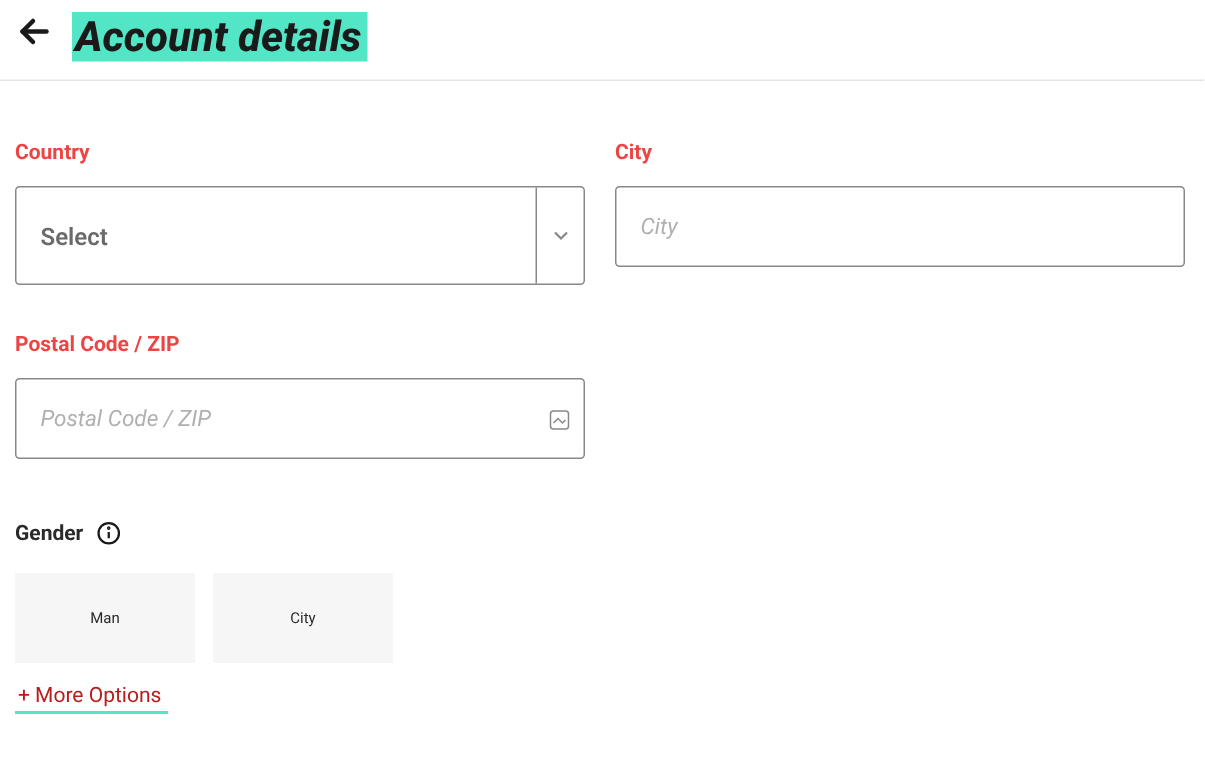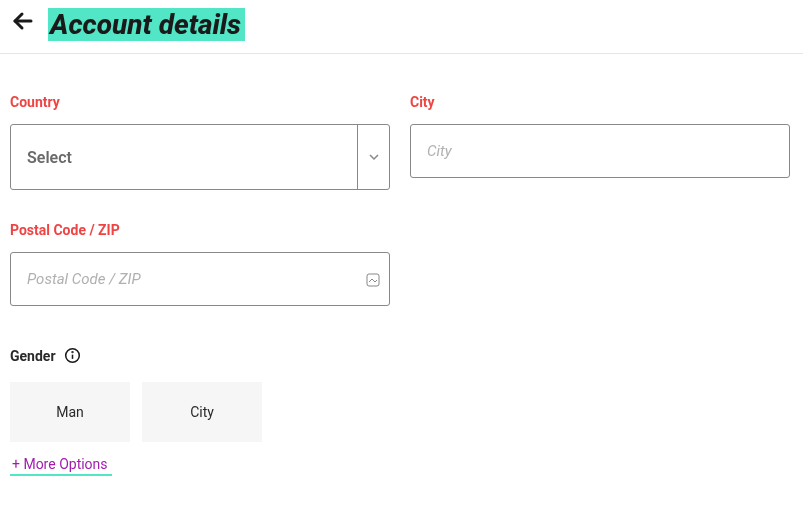--- a/index.html
+++ b/index.html
@@ -150,29 +150,29 @@
     }
     .gender-options {
       display: flex;
       gap: 12px;
     }
     .gender-btn {
       background: #f6f6f6;
       border: none;
       width: 120px;
       height: 60px;
-      font-size: 14px;
+      font-size: 10px;
       color: #2a2a2a;
       cursor: pointer;
       font-family: inherit;
     }
     .more-options {
       margin-top: 12px;
       font-size: 14px;
-      color: #a21caf;
+      color: #b91c1c;
       border-bottom: 2px solid #52e6c6;
       display: inline-block;
       padding: 2px 4px 2px 2px;
       cursor: pointer;
     }
   </style>
 </head>
 <body>
 
 <div class="header">

